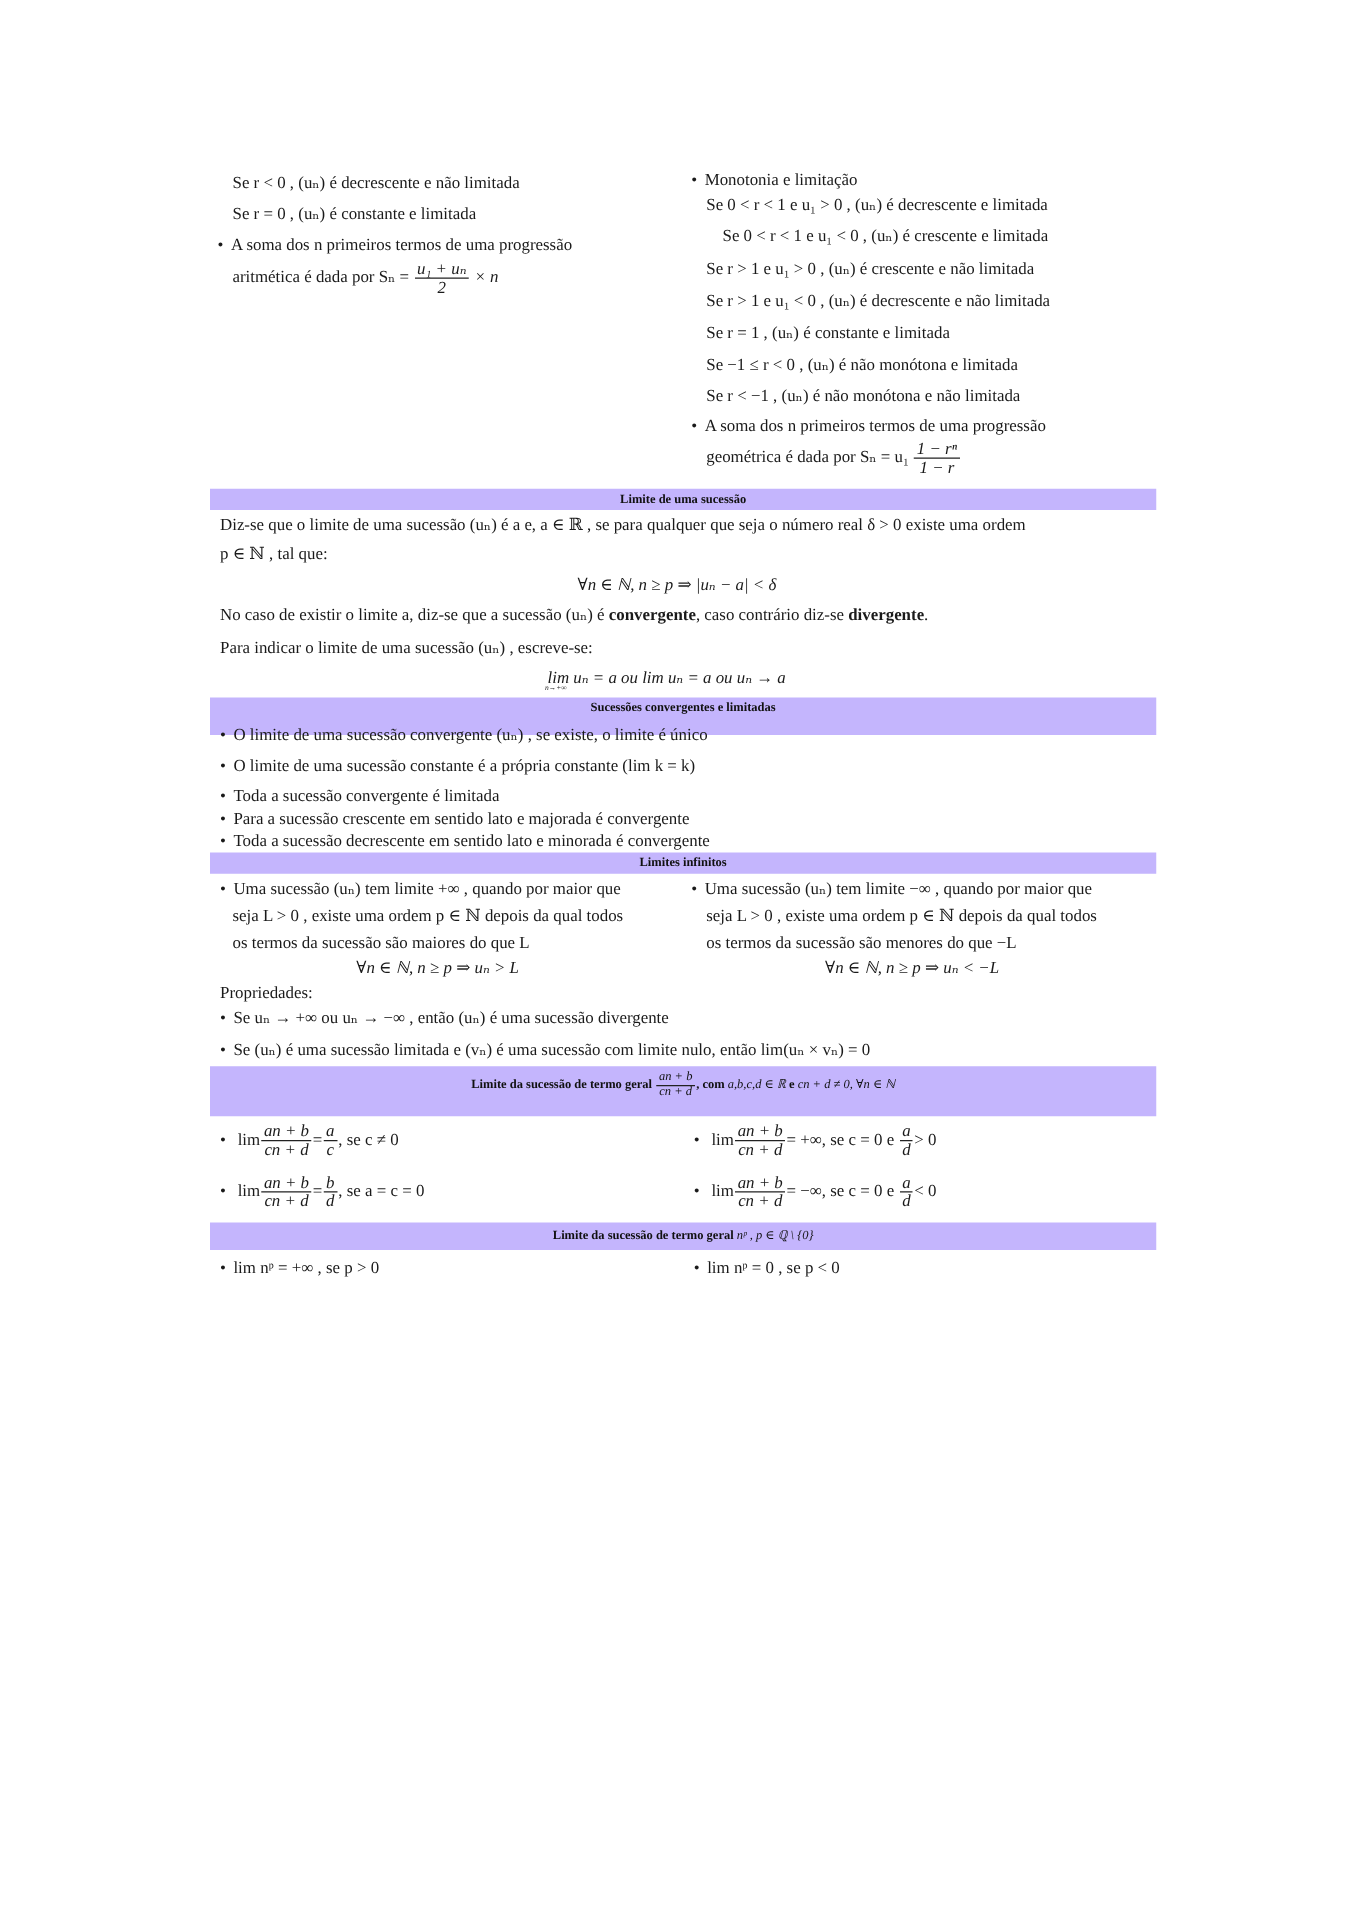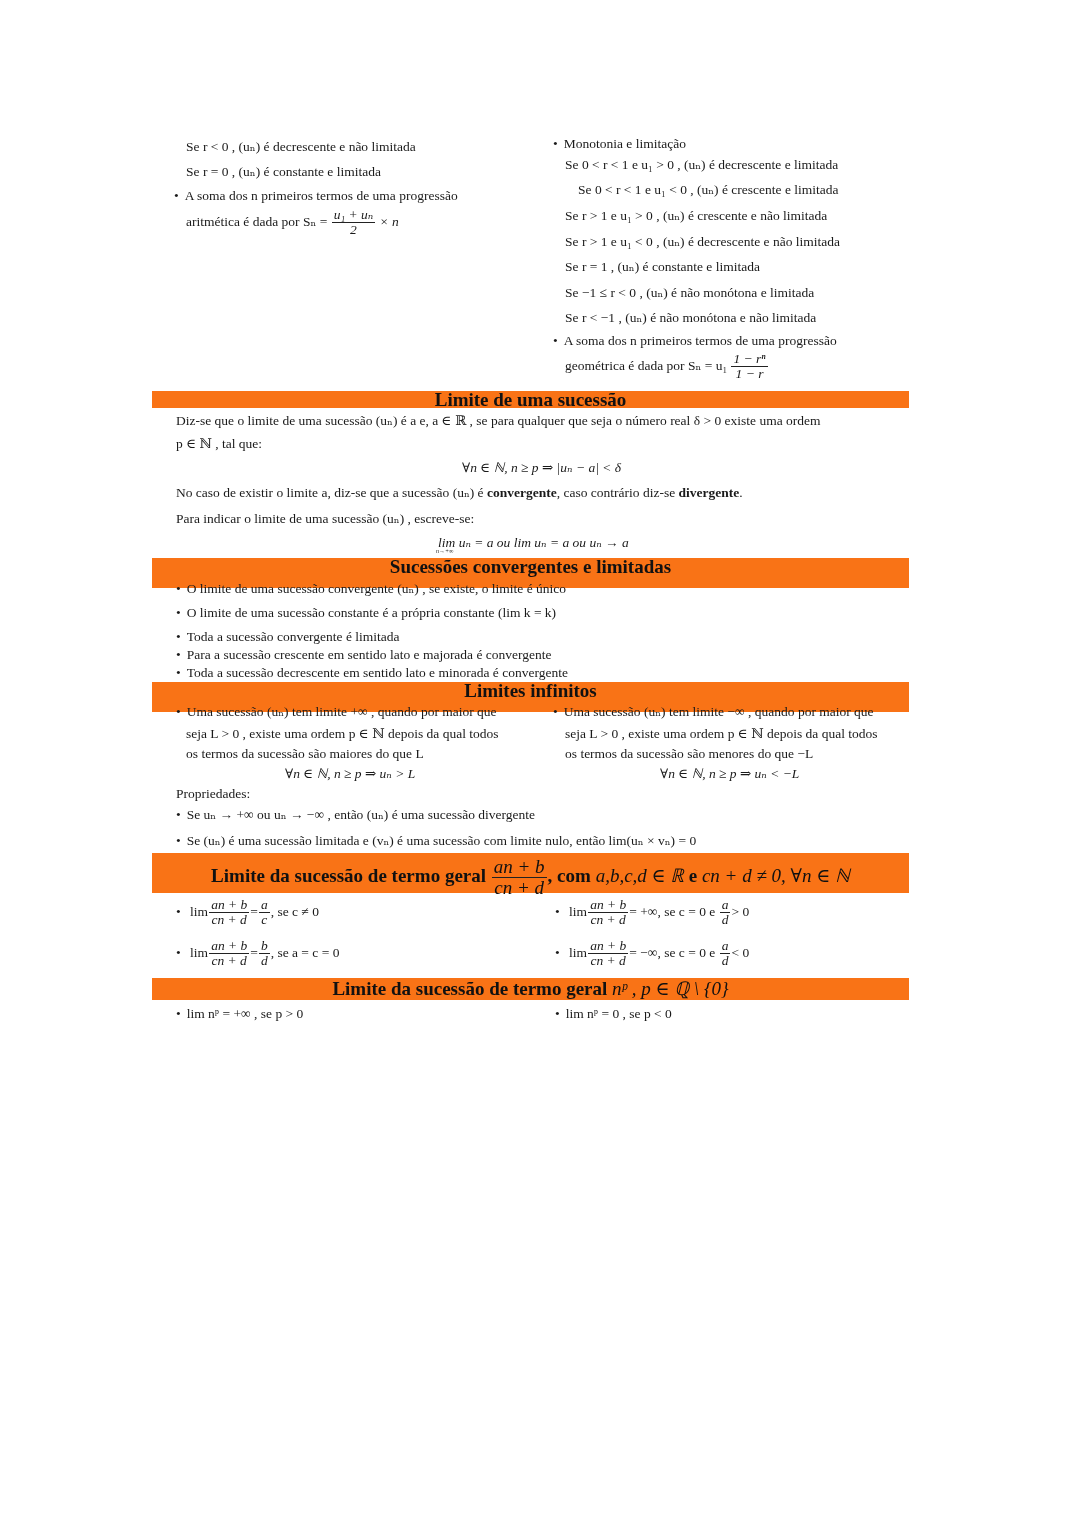--- a/index.html
+++ b/index.html
@@ -1,21 +1,21 @@
 <!DOCTYPE html>
 <html><head>
 <meta charset="utf-8">
 <style>
   html, body { margin: 0; padding: 0; background: #ffffff; }
   body { width: 1080px; height: 1525px; position: relative; overflow: hidden;
          font-family: "Liberation Serif", "DejaVu Serif", serif; color: #1a1a1a; font-size: 13.5px; }
   .abs { position: absolute; white-space: nowrap; }
   .m { font-style: italic; }
-  .bar { position: absolute; left: 152px; width: 757px; background: #f97316;
-         text-align: center; font-weight: bold; font-size: 19px; color: #111; }
+  .bar { position: absolute; left: 168px; width: 757px; background: #c4b5fd;
+         text-align: center; font-weight: bold; font-size: 10px; color: #111; }
   .frac { display: inline-block; vertical-align: middle; text-align: center; font-style: italic; line-height: 1.05; margin: 0 1px; }
   .frac .num { display: block; border-bottom: 1px solid #222; padding: 0 2px; }
   .frac .den { display: block; padding: 0 2px; }
   .bullet::before { content: "•"; margin-right: 6px; }
   .bl { font-weight: bold; }
 </style>
 </head>
 <body>
 
 <div class="abs" style="left:186px;top:138px;">Se r &lt; 0 , (uₙ) é decrescente e não limitada</div>
@@ -52,21 +52,21 @@
 <div class="abs m" style="left:438px;top:534px;">lim uₙ = a  ou  lim uₙ = a  ou  uₙ → a</div>
 <div class="abs m" style="left:436px;top:548px;font-size:6px;">n→+∞</div>
 
 <div class="bar" style="top:558px;height:30px;line-height:17px;">Sucessões convergentes e limitadas</div>
 <div class="abs bullet" style="left:176px;top:580px;"><span>O limite de uma sucessão convergente (uₙ) , se existe, o limite é único</span></div>
 <div class="abs bullet" style="left:176px;top:605px;"><span>O limite de uma sucessão constante é a própria constante (lim k = k)</span></div>
 <div class="abs bullet" style="left:176px;top:629px;"><span>Toda a sucessão convergente é limitada</span></div>
 <div class="abs bullet" style="left:176px;top:647px;"><span>Para a sucessão crescente em sentido lato e majorada é convergente</span></div>
 <div class="abs bullet" style="left:176px;top:665px;"><span>Toda a sucessão decrescente em sentido lato e minorada é convergente</span></div>
 
-<div class="bar" style="top:682px;height:30px;line-height:17px;">Limites infinitos</div>
+<div class="bar" style="top:682px;height:17px;line-height:17px;">Limites infinitos</div>
 <div class="abs bullet" style="left:176px;top:703px;"><span>Uma sucessão (uₙ) tem limite +∞ , quando por maior que</span></div>
 <div class="abs" style="left:186px;top:725px;">seja L &gt; 0 , existe uma ordem p ∈ ℕ depois da qual todos</div>
 <div class="abs" style="left:186px;top:746px;">os termos da sucessão são maiores do que L</div>
 <div class="abs m" style="left:285px;top:764px;text-align:right;">∀n ∈ ℕ, n ≥ p ⇒ uₙ &gt; L</div>
 <div class="abs bullet" style="left:553px;top:703px;"><span>Uma sucessão (uₙ) tem limite −∞ , quando por maior que</span></div>
 <div class="abs" style="left:565px;top:725px;">seja L &gt; 0 , existe uma ordem p ∈ ℕ depois da qual todos</div>
 <div class="abs" style="left:565px;top:746px;">os termos da sucessão são menores do que −L</div>
 <div class="abs m" style="left:660px;top:764px;">∀n ∈ ℕ, n ≥ p ⇒ uₙ &lt; −L</div>
 <div class="abs" style="left:176px;top:786px;">Propriedades:</div>
 <div class="abs bullet" style="left:176px;top:806px;"><span>Se uₙ → +∞  ou  uₙ → −∞ , então (uₙ) é uma sucessão divergente</span></div>

